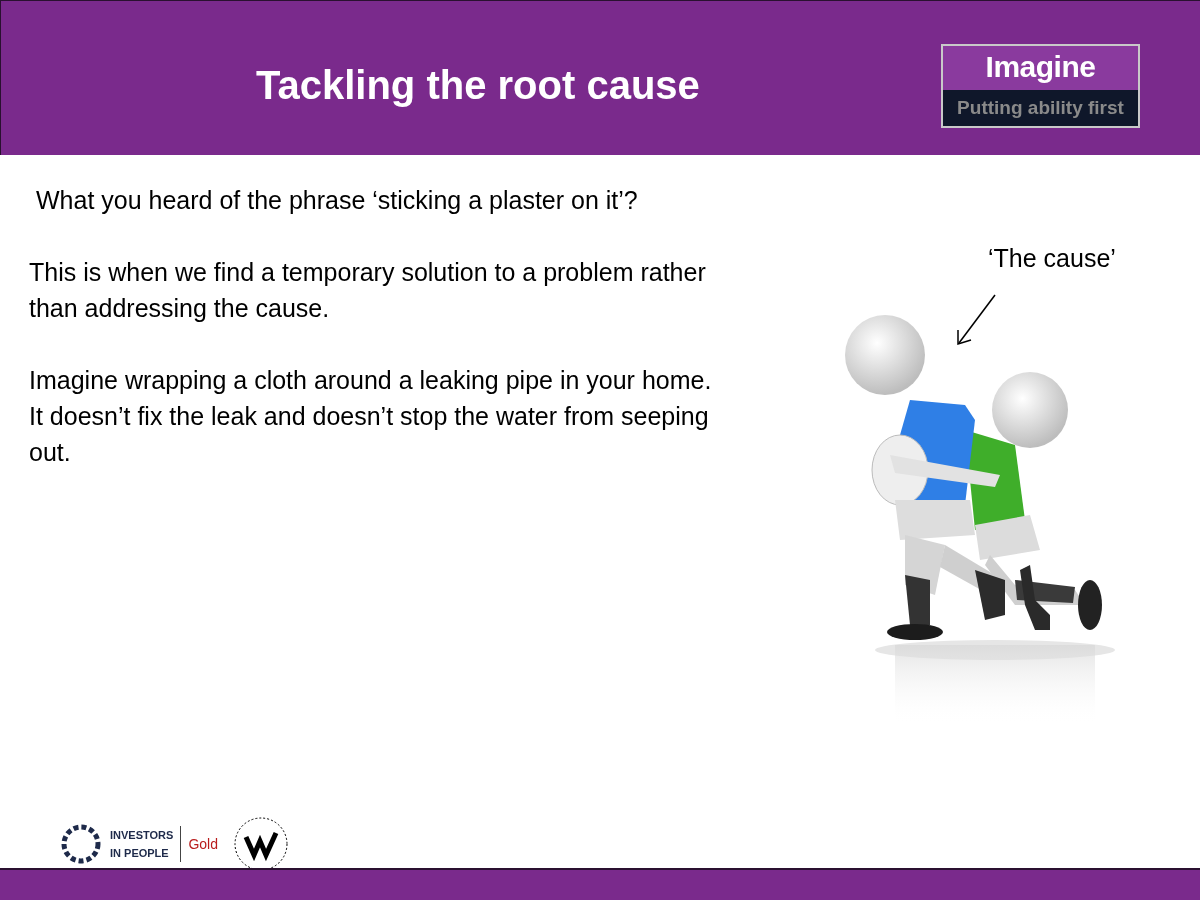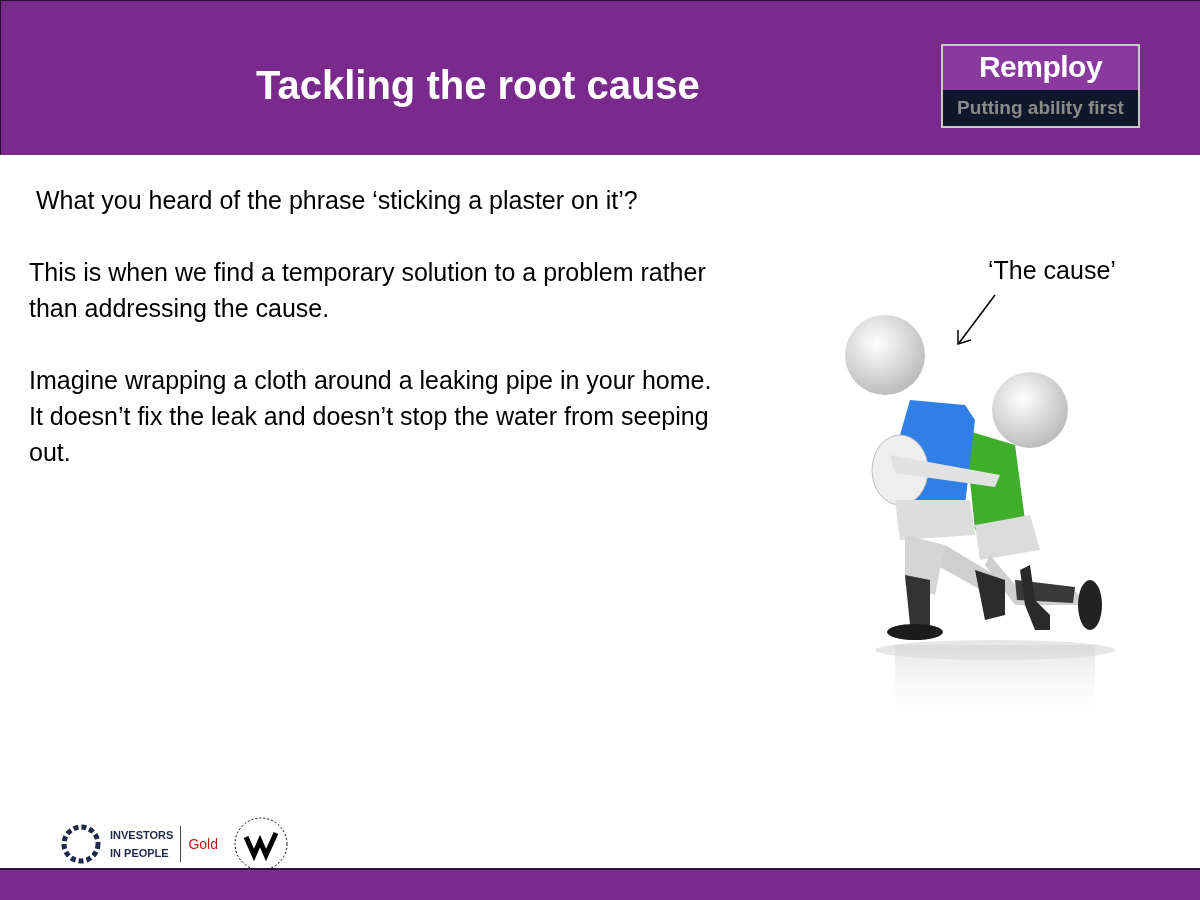--- a/index.html
+++ b/index.html
@@ -5,37 +5,37 @@
   html, body { margin:0; padding:0; }
   body { width:1200px; height:900px; position:relative; overflow:hidden; background:#ffffff; font-family:"Liberation Sans", sans-serif; }
   .header { position:absolute; left:0; top:0; width:1200px; height:155px; background:#7a2a8c; border-top:1px solid #2a1030; border-left:1px solid #2a1030; box-sizing:border-box; }
   .header-title { position:absolute; left:255px; top:62px; font-size:40px; font-weight:bold; color:#ffffff; }
   .logo { position:absolute; left:940px; top:43px; width:199px; height:84px; border:2px solid #c9c9c9; box-sizing:border-box; }
   .logo-top { height:44px; background:#8a3a9e; color:#fff; font-weight:bold; font-size:30px; text-align:center; line-height:42px; letter-spacing:-0.5px; }
   .logo-bottom { height:36px; background:#0f172a; color:#8a8a8a; font-size:19px; text-align:center; line-height:36px; font-weight:bold; }
   .body-text { position:absolute; left:29px; top:182px; width:840px; font-size:25px; line-height:36px; color:#000; }
   .para { margin:0 0 36px 0; white-space:pre-line; }
   .para:first-child { padding-left:7px; }
-  .callout { position:absolute; left:988px; top:256px; font-size:25px; color:#000; }
+  .callout { position:absolute; left:988px; top:244px; font-size:25px; color:#000; }
   .arrow { position:absolute; left:950px; top:290px; }
   .figure { position:absolute; left:835px; top:305px; }
   .footer { position:absolute; left:0; top:868px; width:1200px; height:32px; background:#7a2a8c; border-top:2px solid #2a1030; box-sizing:border-box; }
   .iip { position:absolute; left:58px; top:815px; display:flex; align-items:center; }
   .iip-text { font-size:11px; font-weight:bold; color:#1e2a4a; line-height:18px; margin-left:6px; }
   .iip-sep { width:1px; height:36px; background:#444; margin:0 7px; }
   .iip-gold { font-size:14px; color:#b91c1c; }
   .pad { margin-left:14px; }
 </style>
 </head>
 <body>
 
 <div class="header">
   <div class="header-title">Tackling the root cause</div>
   <div class="logo">
-    <div class="logo-top">Remploy</div>
+    <div class="logo-top">Imagine</div>
     <div class="logo-bottom">Putting ability first</div>
   </div>
 </div>
 
 <div class="body-text">
   <p class="para">What you heard of the phrase ‘sticking a plaster on it’?</p>
   <p class="para">This is when we find a temporary solution to a problem rather
 than addressing the cause.</p>
   <p class="para">Imagine wrapping a cloth around a leaking pipe in your home.
 It doesn’t fix the leak and doesn’t stop the water from seeping

